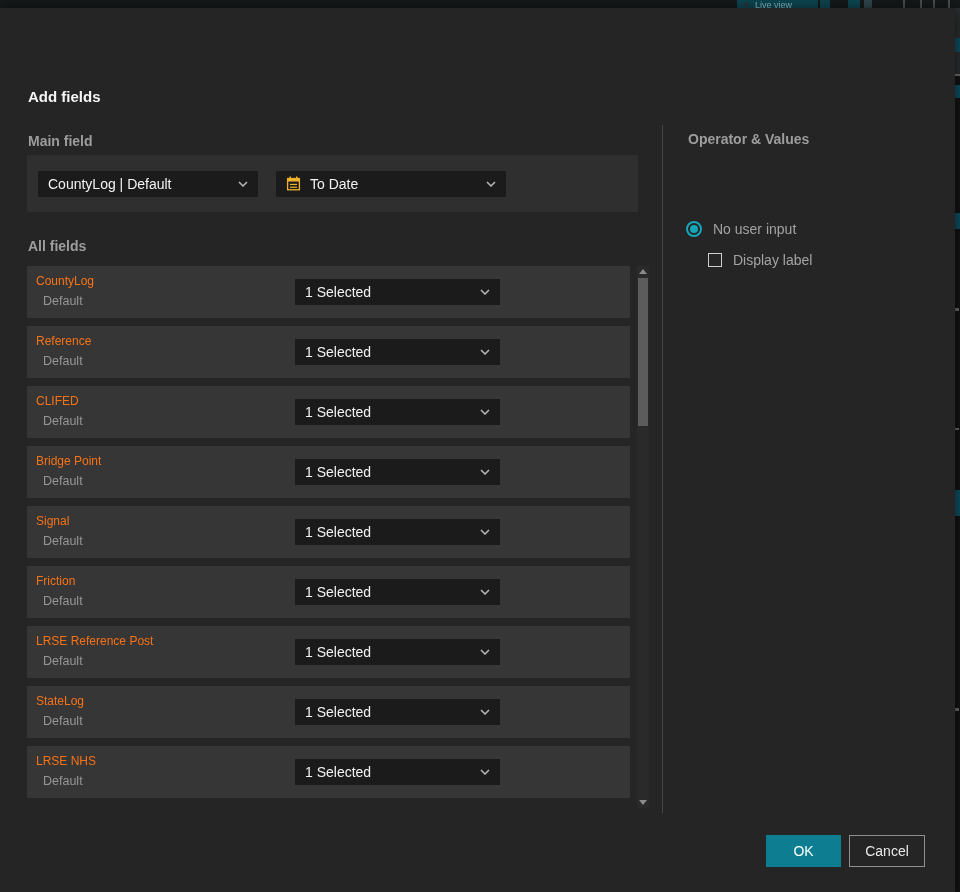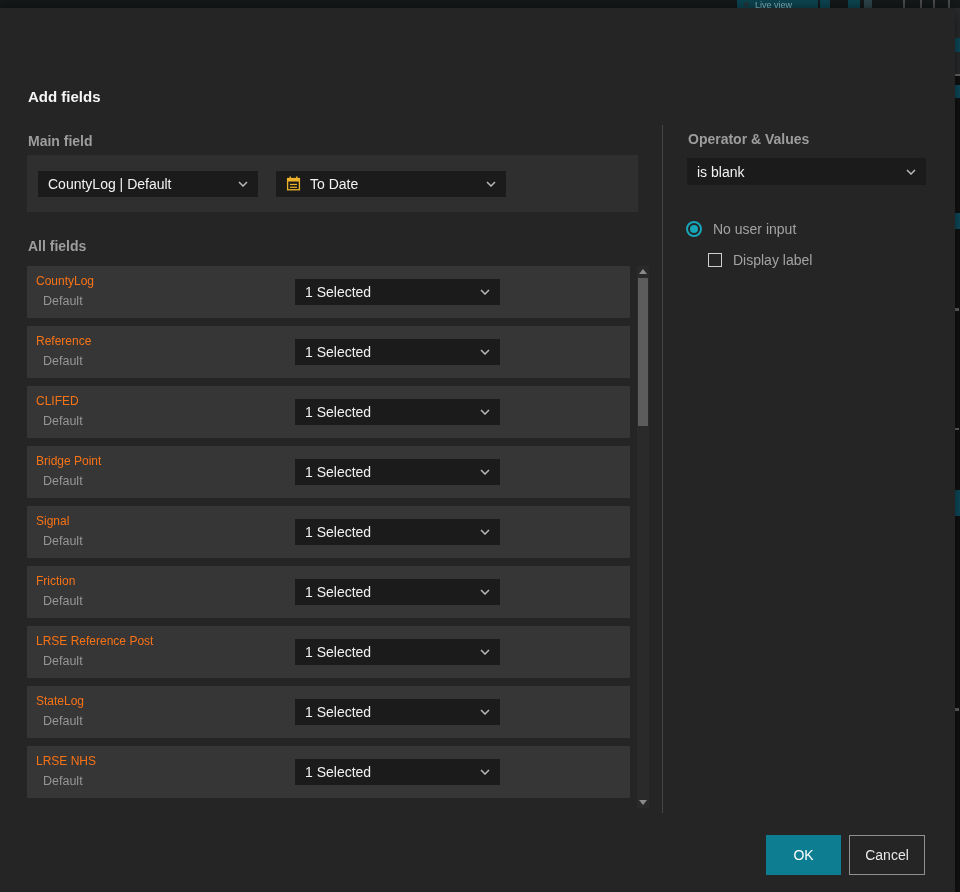--- a/index.html
+++ b/index.html
@@ -71,21 +71,21 @@
   
   .dd-operator { position:absolute; left:687px; top:150px; width:239px; height:27px; }
   .radio-row { position:absolute; left:686px; top:213px; display:flex; align-items:center; gap:11px; cursor:pointer; }
   .radio { width:16px; height:16px; border:2px solid #16a6ba; border-radius:50%; position:relative; flex:0 0 auto; }
   .radio::after { content:''; position:absolute; inset:2px; border-radius:50%; background:var(--dot,#16a6ba); }
   .checkbox-row { position:absolute; left:708px; top:244px; display:flex; align-items:center; gap:11px; cursor:pointer; }
   .checkbox { width:14px; height:14px; border:1.5px solid #cfcfcf; background:transparent; flex:0 0 auto; }
   .choice-label { font-size:14px; color:#a3a3a3; }
 
   
-  .btn { position:absolute; top:827px; height:40px; font-size:14px; font-family:"Liberation Sans",sans-serif;
+  .btn { position:absolute; top:827px; height:32px; font-size:14px; font-family:"Liberation Sans",sans-serif;
     cursor:pointer; display:flex; align-items:center; justify-content:center; }
   .btn-ok { left:766px; width:75px; background:#0d7e91; color:#ffffff; border:1px solid #0d7e91; }
   .btn-cancel { left:849px; width:76px; background:transparent; color:#e8e8e8; border:1px solid #909090; }
 </style>
 </head>
 <body>
 
 <div class="top-strip">
   <div class="live-pill">
     <span class="live-dot"></span>
@@ -249,26 +249,20 @@
   <div class="scrollbar">
     <div class="sb-arrow-up"></div>
     <div class="sb-thumb"></div>
     <div class="sb-arrow-down"></div>
   </div>
 
   <div class="vertical-divider"></div>
 
   <div class="group-label lbl-operator">Operator &amp; Values</div>
 
-  <div class="dropdown dd-operator">
-    <span class="dd-value">is blank</span>
-    <svg class="chevron" width="10" height="6" viewBox="0 0 10 6">
-      <path d="M1 1 L5 5 L9 1" fill="none" stroke="#b9b9b9" stroke-width="1.5"></path>
-    </svg>
-  </div>
 
   <div class="radio-row">
     <span class="radio" style="border-color: rgb(22, 166, 186); --dot: #16a6ba;"></span>
     <span class="choice-label">No user input</span>
   </div>
 
   <div class="checkbox-row">
     <span class="checkbox"></span>
     <span class="choice-label">Display label</span>
   </div>

